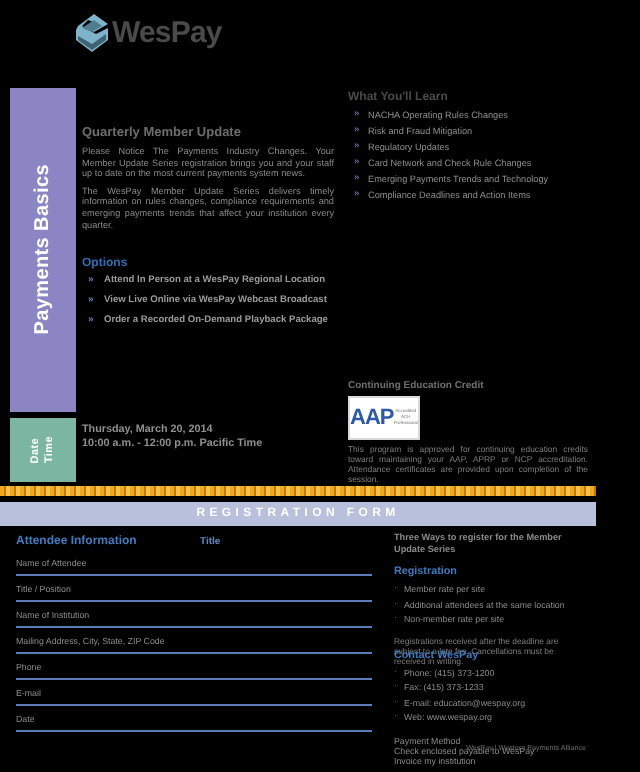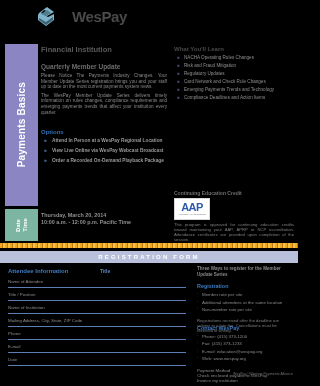--- a/index.html
+++ b/index.html
@@ -24,21 +24,21 @@
     position: absolute;
     left: 0; top: 0;
     width: 298px; height: 32px;
     background: #000000;
   }
   .logo-wrap {
     position: absolute;
     left: 38px; top: 7px;
     display: flex;
     align-items: center;
-    gap: 17px;
+    gap: 1px;
   }
   .logo-mark {
     width: 17px; height: 19px;
     position: relative;
   }
   .logo-text {
     font-size: 15px;
     font-weight: bold;
     letter-spacing: -0.4px;
     line-height: 17px;
@@ -193,21 +193,21 @@
     font-weight: bold;
     color: #6f6f6f;
   }
   .aap-badge {
     position: absolute;
     left: 174px; top: 198px;
     width: 34px; height: 20px;
     background: #ffffff;
     border: 1px solid #d8d8d8;
     display: flex;
-    flex-direction: column;
+    flex-direction: row;
     align-items: center;
     justify-content: center;
   }
   .aap-badge .aap-letters {
     font-size: 11px;
     font-weight: bold;
     line-height: 11px;
     color: #2d5aa8;
     letter-spacing: -0.5px;
   }
@@ -390,21 +390,20 @@
   </div>
 
   <div class="vtab" id="tab-topic">
     <span>Payments Basics</span>
   </div>
   <div class="vtab" id="tab-datetime">
     <span>Date</span>
     <span>Time</span>
   </div>
 
-  <div class="topic-title">Financial Institution</div>
   <div class="topic-sub">Quarterly Member Update</div>
 
   <div class="body-copy">
     <p>Please Notice The Payments Industry Changes. Your Member Update Series registration brings you and your staff up to date on the most current payments system news.</p>
     <p>The WesPay Member Update Series delivers timely information on rules changes, compliance requirements and emerging payments trends that affect your institution every quarter.</p>
   </div>
 
   <div class="options-head">Options</div>
   <ul class="options-list">
     <li>Attend In Person at a WesPay Regional Location</li>

